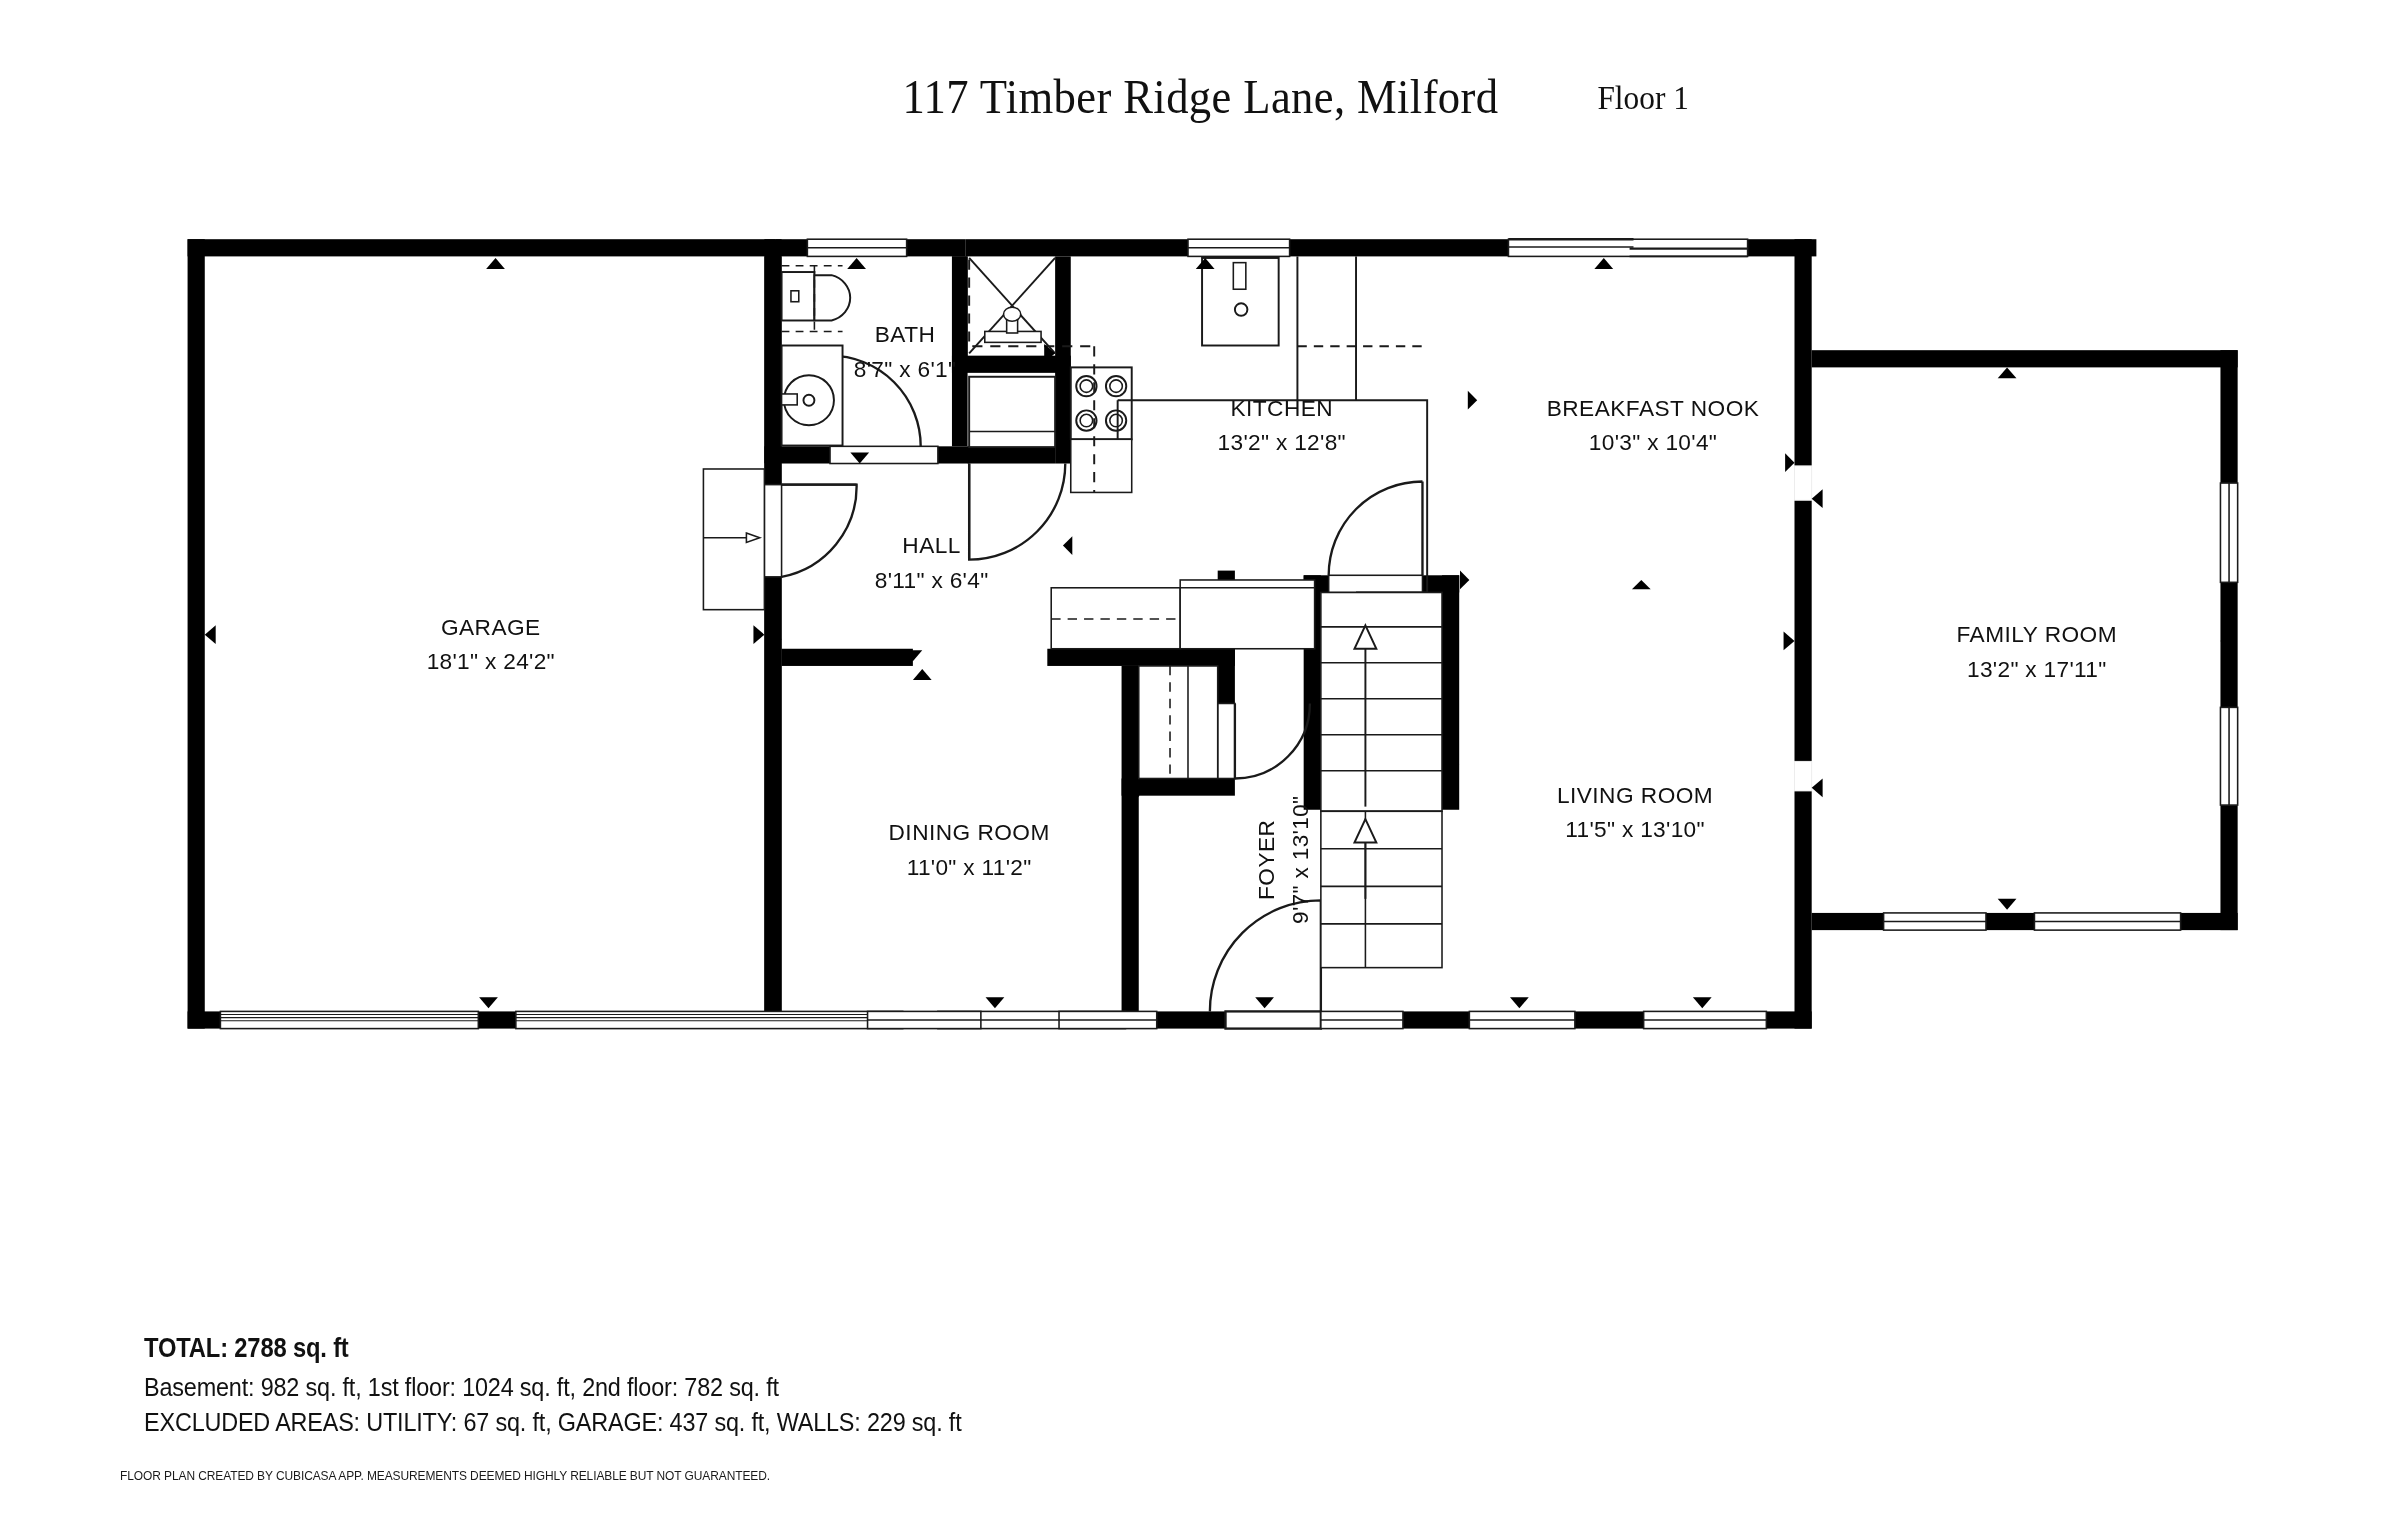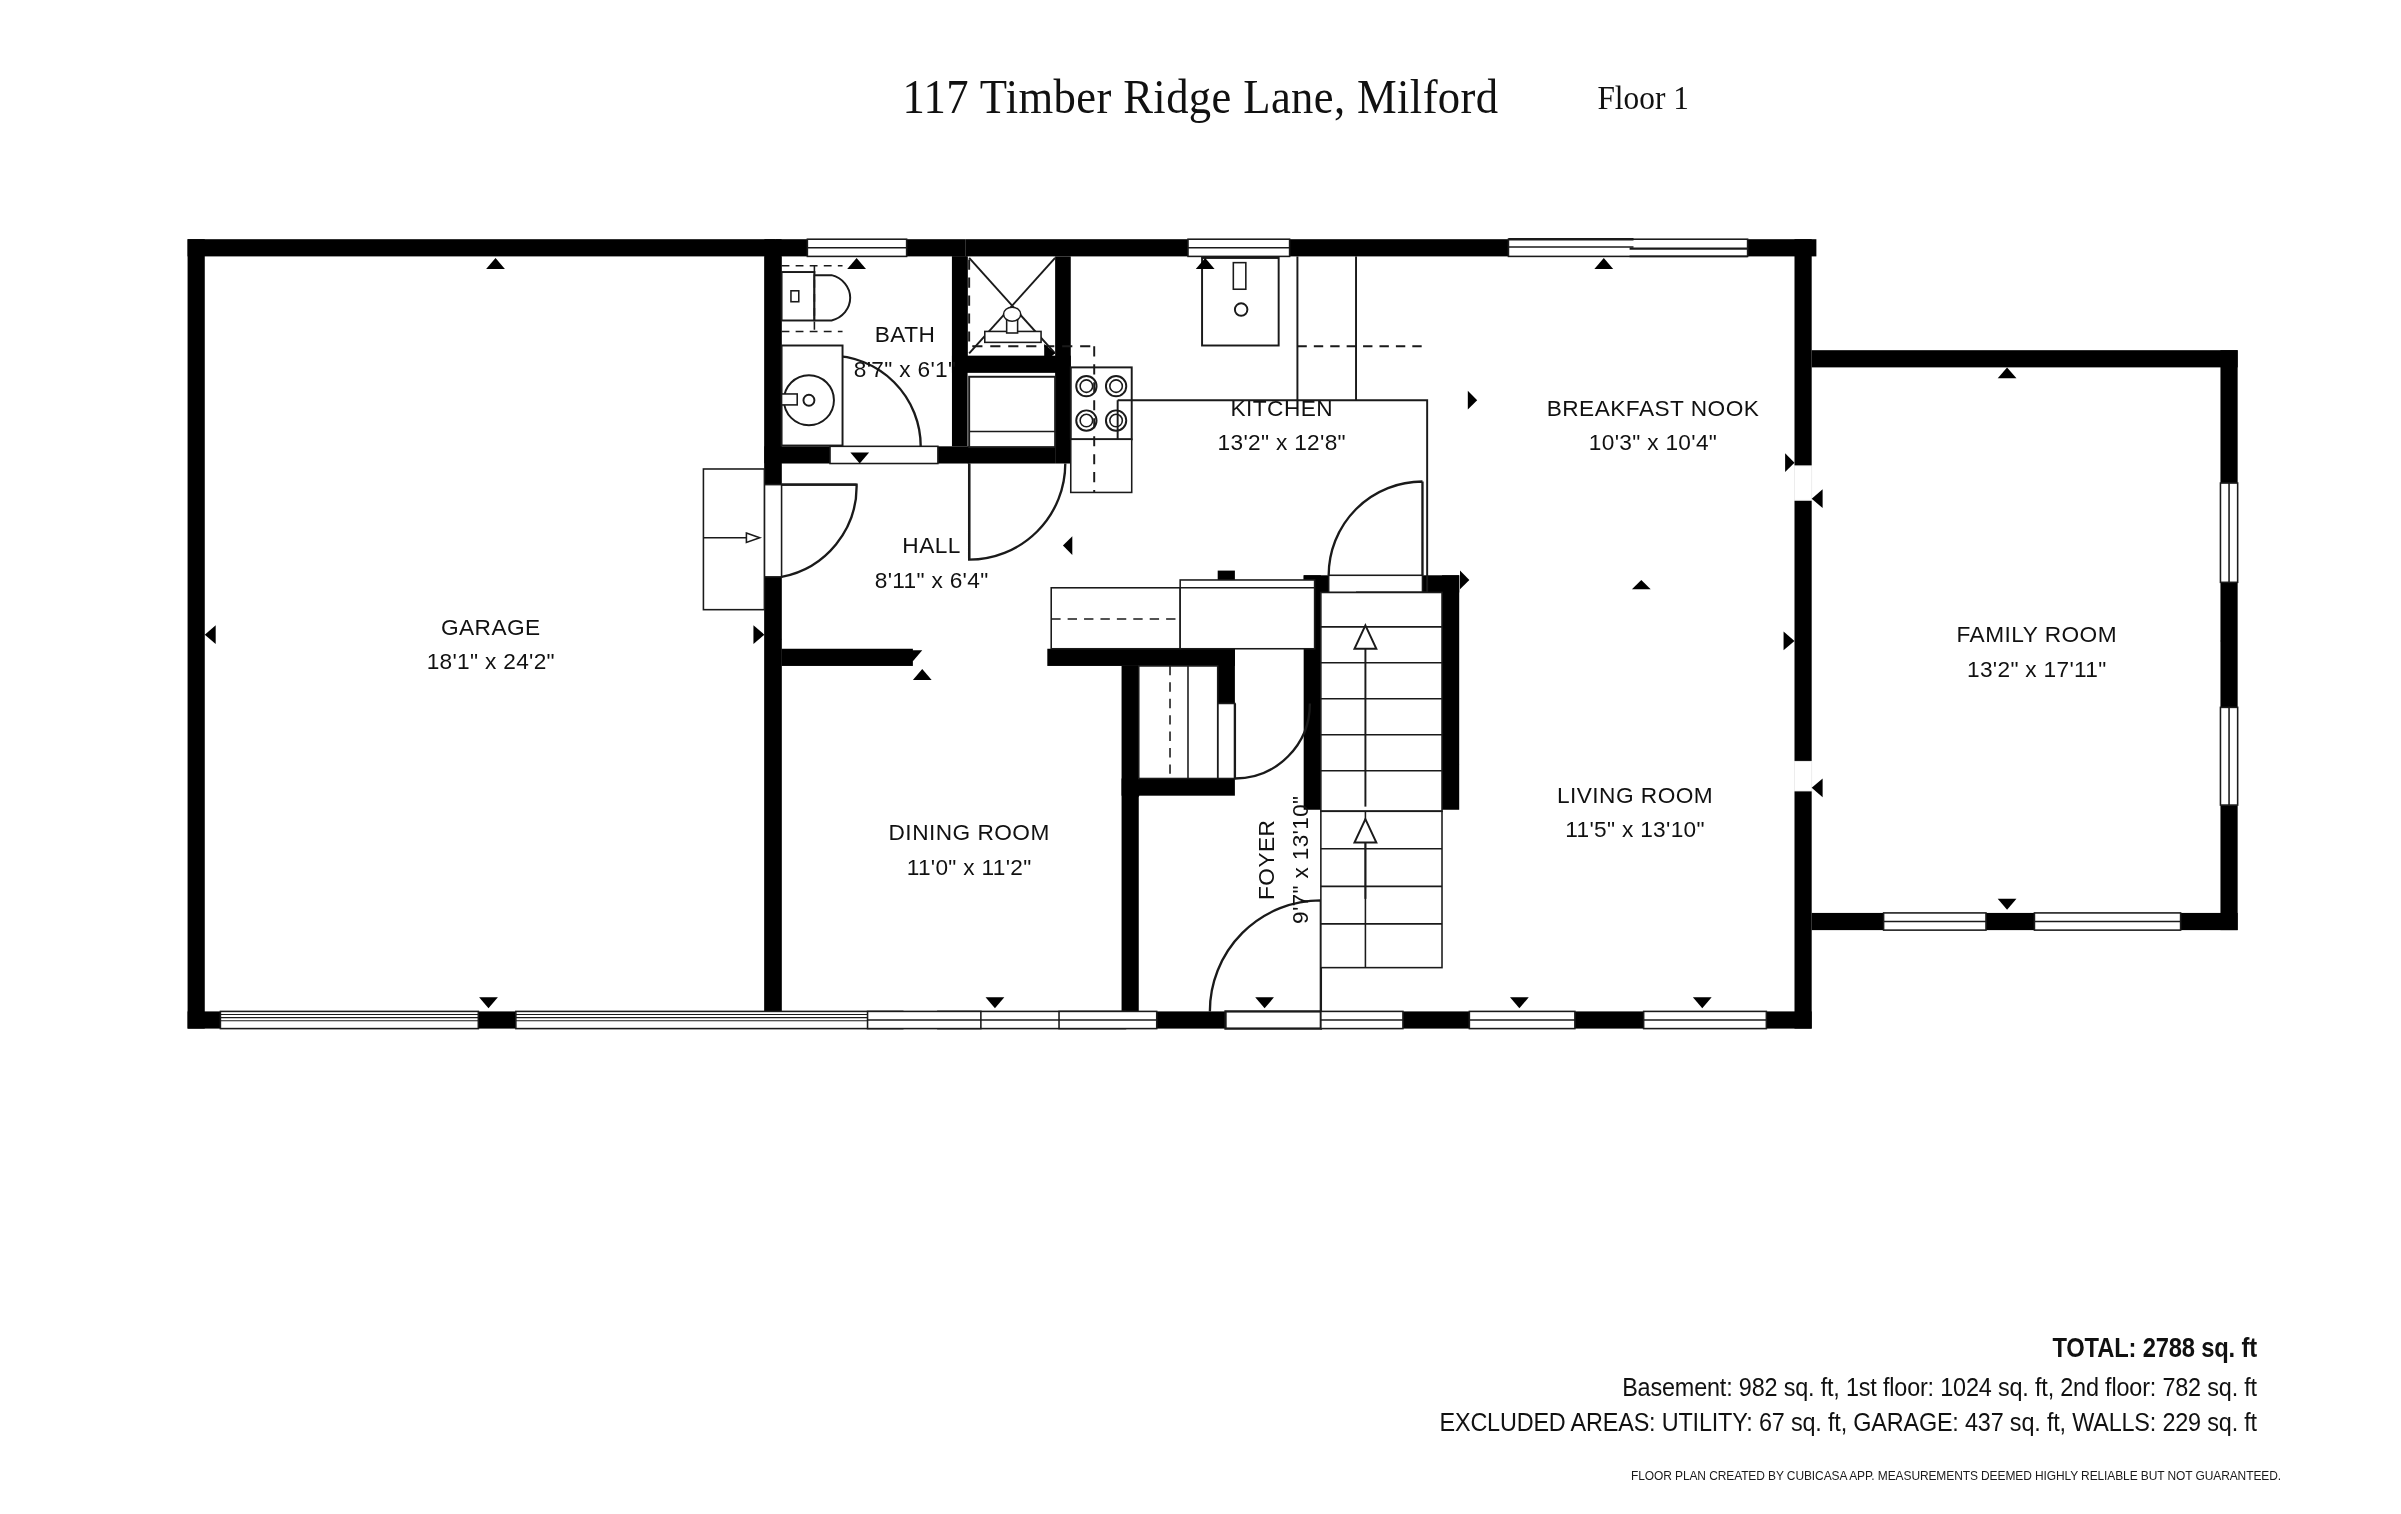--- a/index.html
+++ b/index.html
@@ -68,21 +68,21 @@
     width: 2401px;
     height: 1514px;
   }
 
   
   .footer {
     position: absolute;
     left: 0;
     right: 0;
     top: 1333px;
-    text-align: right;
+    text-align: left;
   }
   .footer .total {
     font-size: 27px;
     font-weight: bold;
     letter-spacing: -0.2px;
     transform: scaleX(0.88);
     display: block;
     margin-bottom: 7.8px;
   }
   .footer .line {

